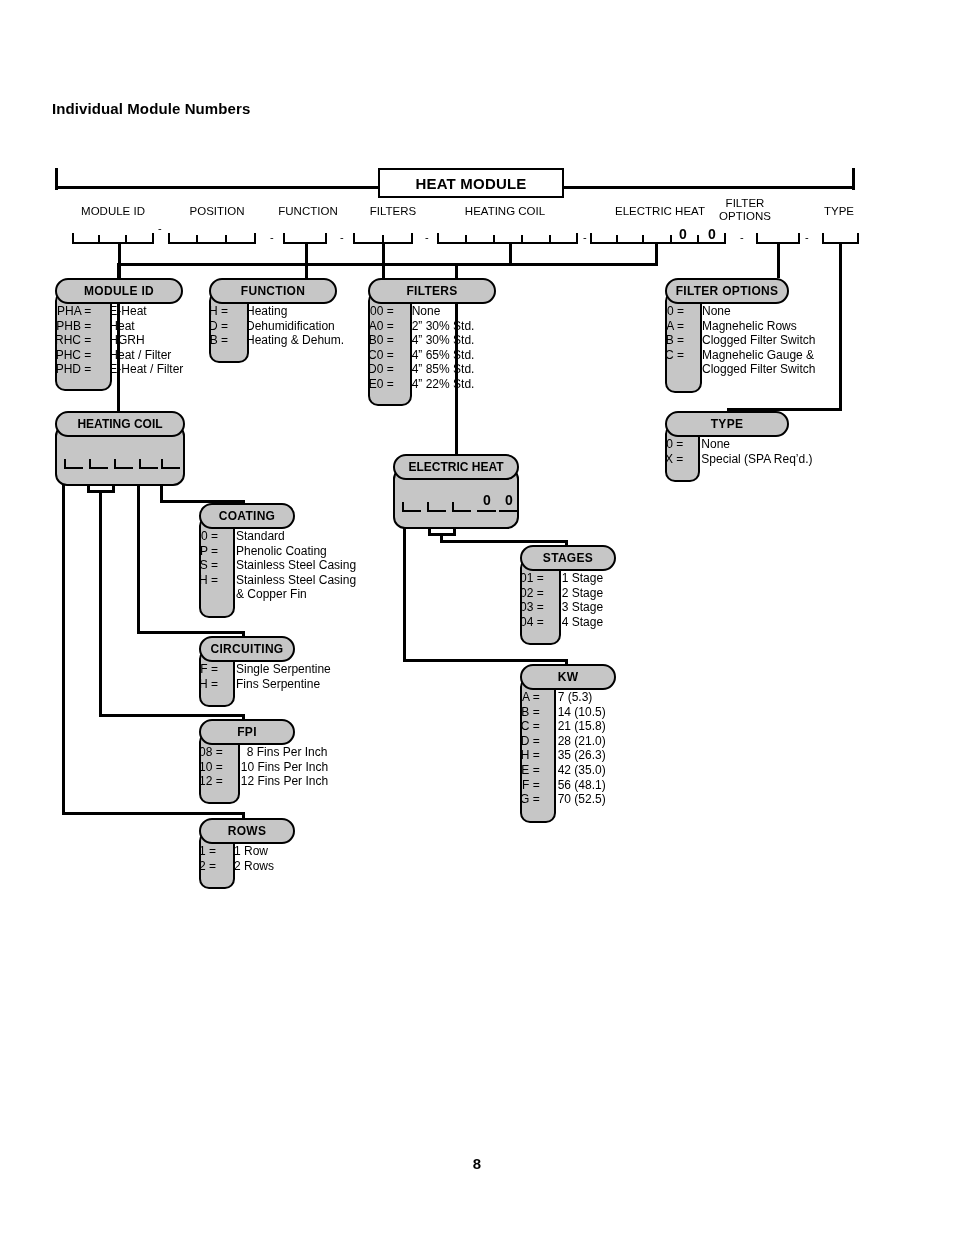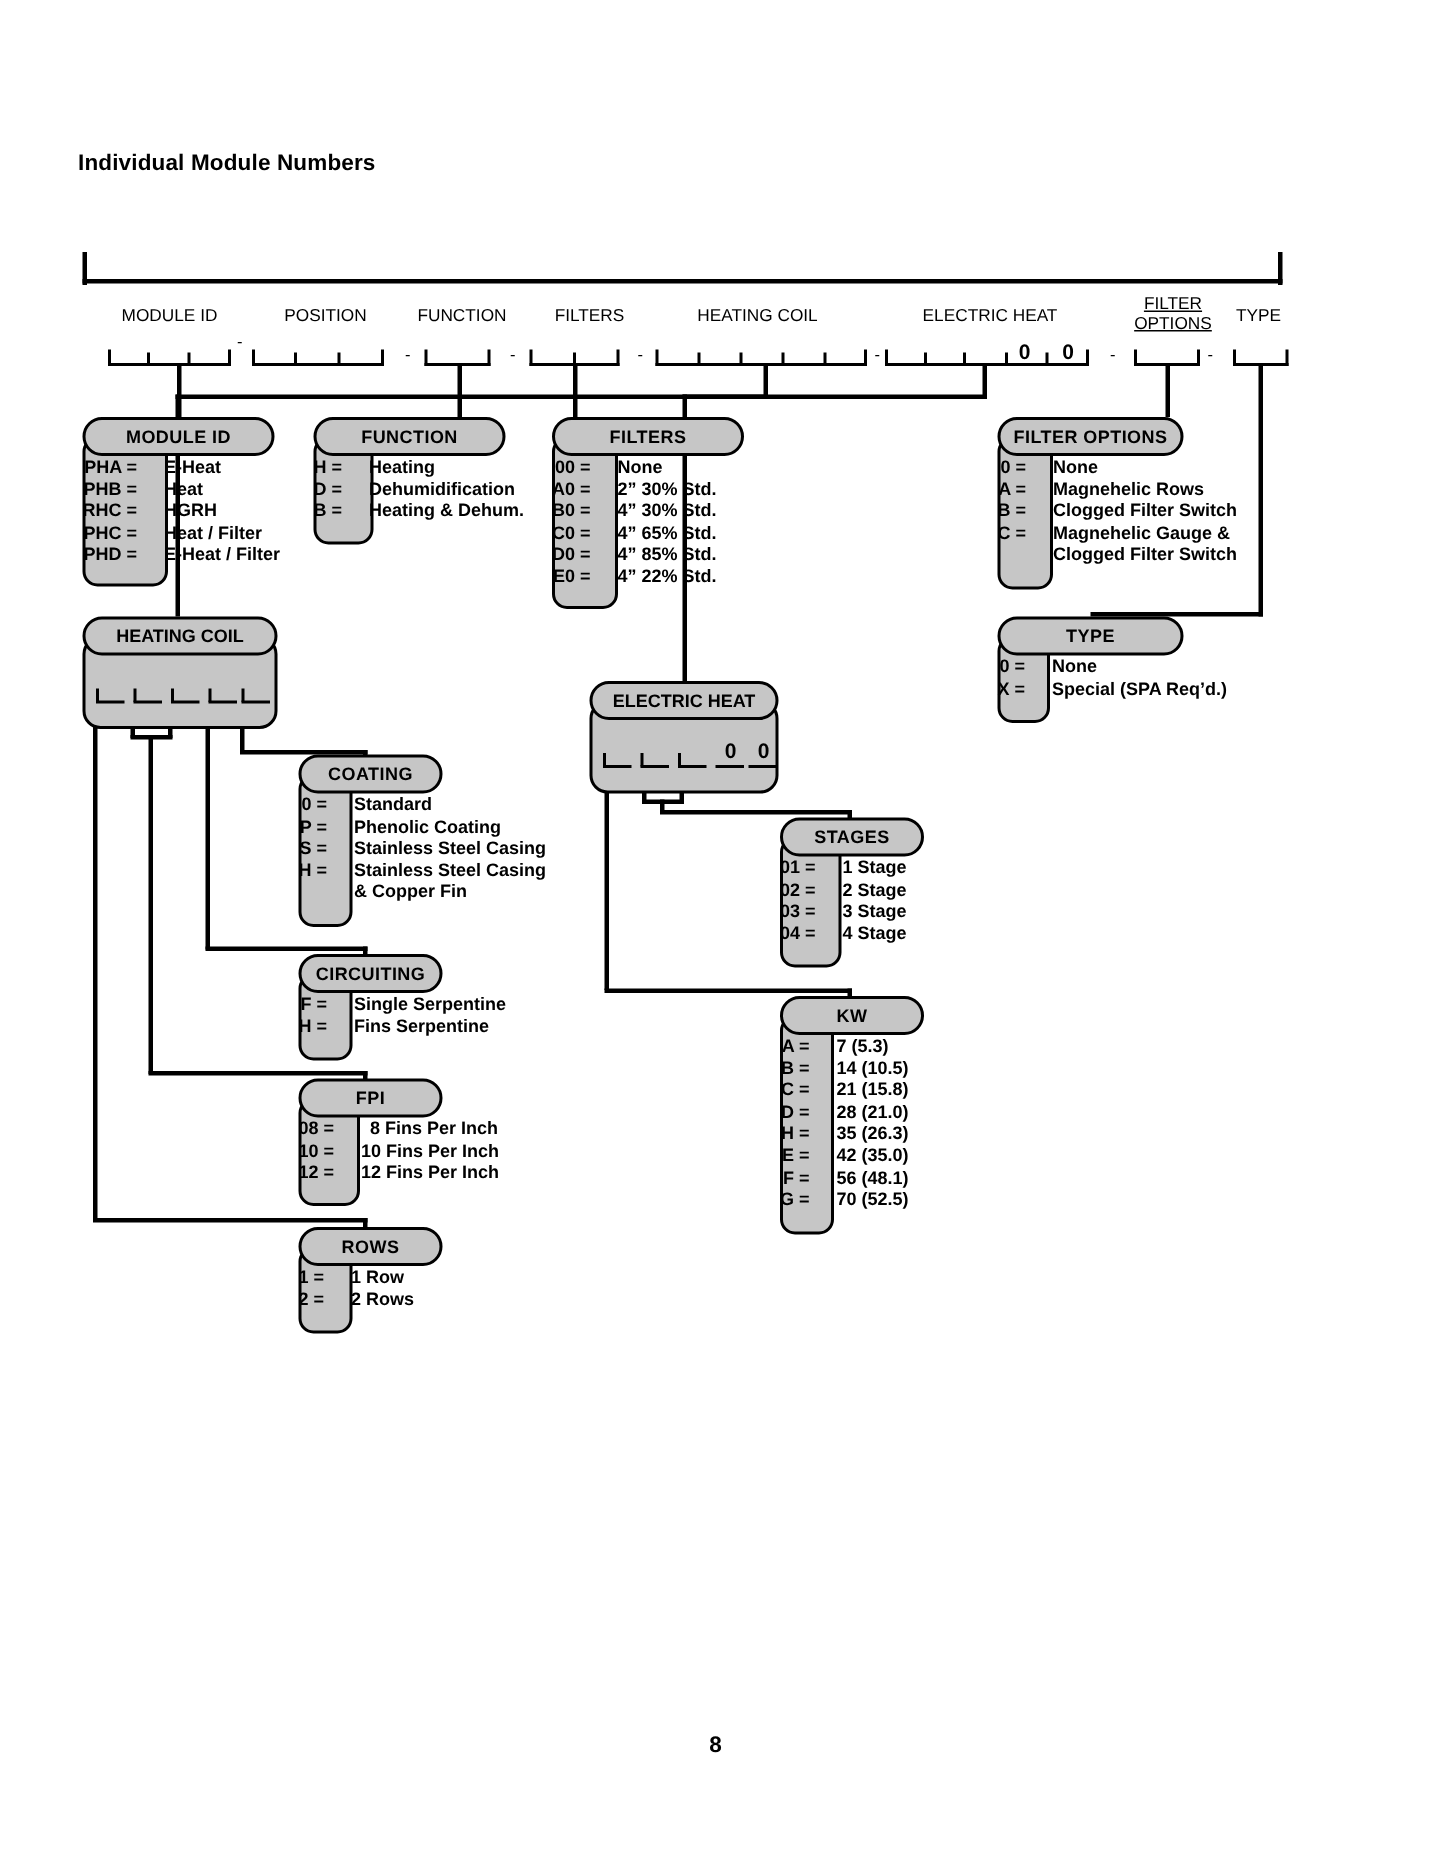--- a/index.html
+++ b/index.html
@@ -74,21 +74,21 @@
     border:2px solid #000; border-radius:16px; background:#c6c6c6;
     height:26px; display:flex; align-items:center; justify-content:center;
     font-size:12px; font-weight:bold; letter-spacing:.3px; z-index:3;
   }
   .box .codepanel {
     position:absolute; left:0; top:13px;
     border:2px solid #000; border-radius:10px; background:#c6c6c6; z-index:1;
   }
   .box table {
     position:absolute; left:0; top:26px;
-    border-collapse:collapse; z-index:2;font-weight:bold;
+    border-collapse:collapse; z-index:2;
   }
   .box td { font-size:12px; line-height:14.6px; padding:0; vertical-align:top; }
   .box td.code { text-align:right; padding-right:7px; white-space:nowrap; }
   .box td.desc { padding-left:11px; white-space:nowrap; }
   .box td.desc.ind { padding-left:17px; }
 
   
   .bigbox { position:absolute; }
   .bigbox .body {
     position:absolute; left:0; top:13px;
@@ -116,28 +116,29 @@
 
 <div id="page">
 
   <div class="title">Individual Module Numbers</div>
 
   <div class="rail">
     <div class="hline"></div>
     <div class="cap l"></div>
     <div class="cap r"></div>
   </div>
+  <div class="heatmodule">HEAT MODULE</div>
 
   <div class="caption" style="left:58px;  top:205px; width:110px;">MODULE ID</div>
   <div class="caption" style="left:164px; top:205px; width:106px;">POSITION</div>
   <div class="caption" style="left:256px; top:205px; width:104px;">FUNCTION</div>
   <div class="caption" style="left:345px; top:205px; width:96px;">FILTERS</div>
   <div class="caption" style="left:442px; top:205px; width:126px;">HEATING COIL</div>
   <div class="caption" style="left:592px; top:205px; width:136px;">ELECTRIC HEAT</div>
-  <div class="caption" style="left:746px; top:197px; width:72px;text-decoration:underline;">FILTER
+  <div class="caption" style="left:709px; top:197px; width:72px;">FILTER
 OPTIONS</div>
   <div class="caption" style="left:812px; top:205px; width:54px;">TYPE</div>
 
   <div class="slots" style="left:72px; top:228px; width:82px;">
     <div class="bar"></div>
     <div class="endtick" style="left:0;"></div>
     <div class="tick" style="left:26px;"></div>
     <div class="tick" style="left:53px;"></div>
     <div class="endtick" style="right:0;"></div>
   </div>

